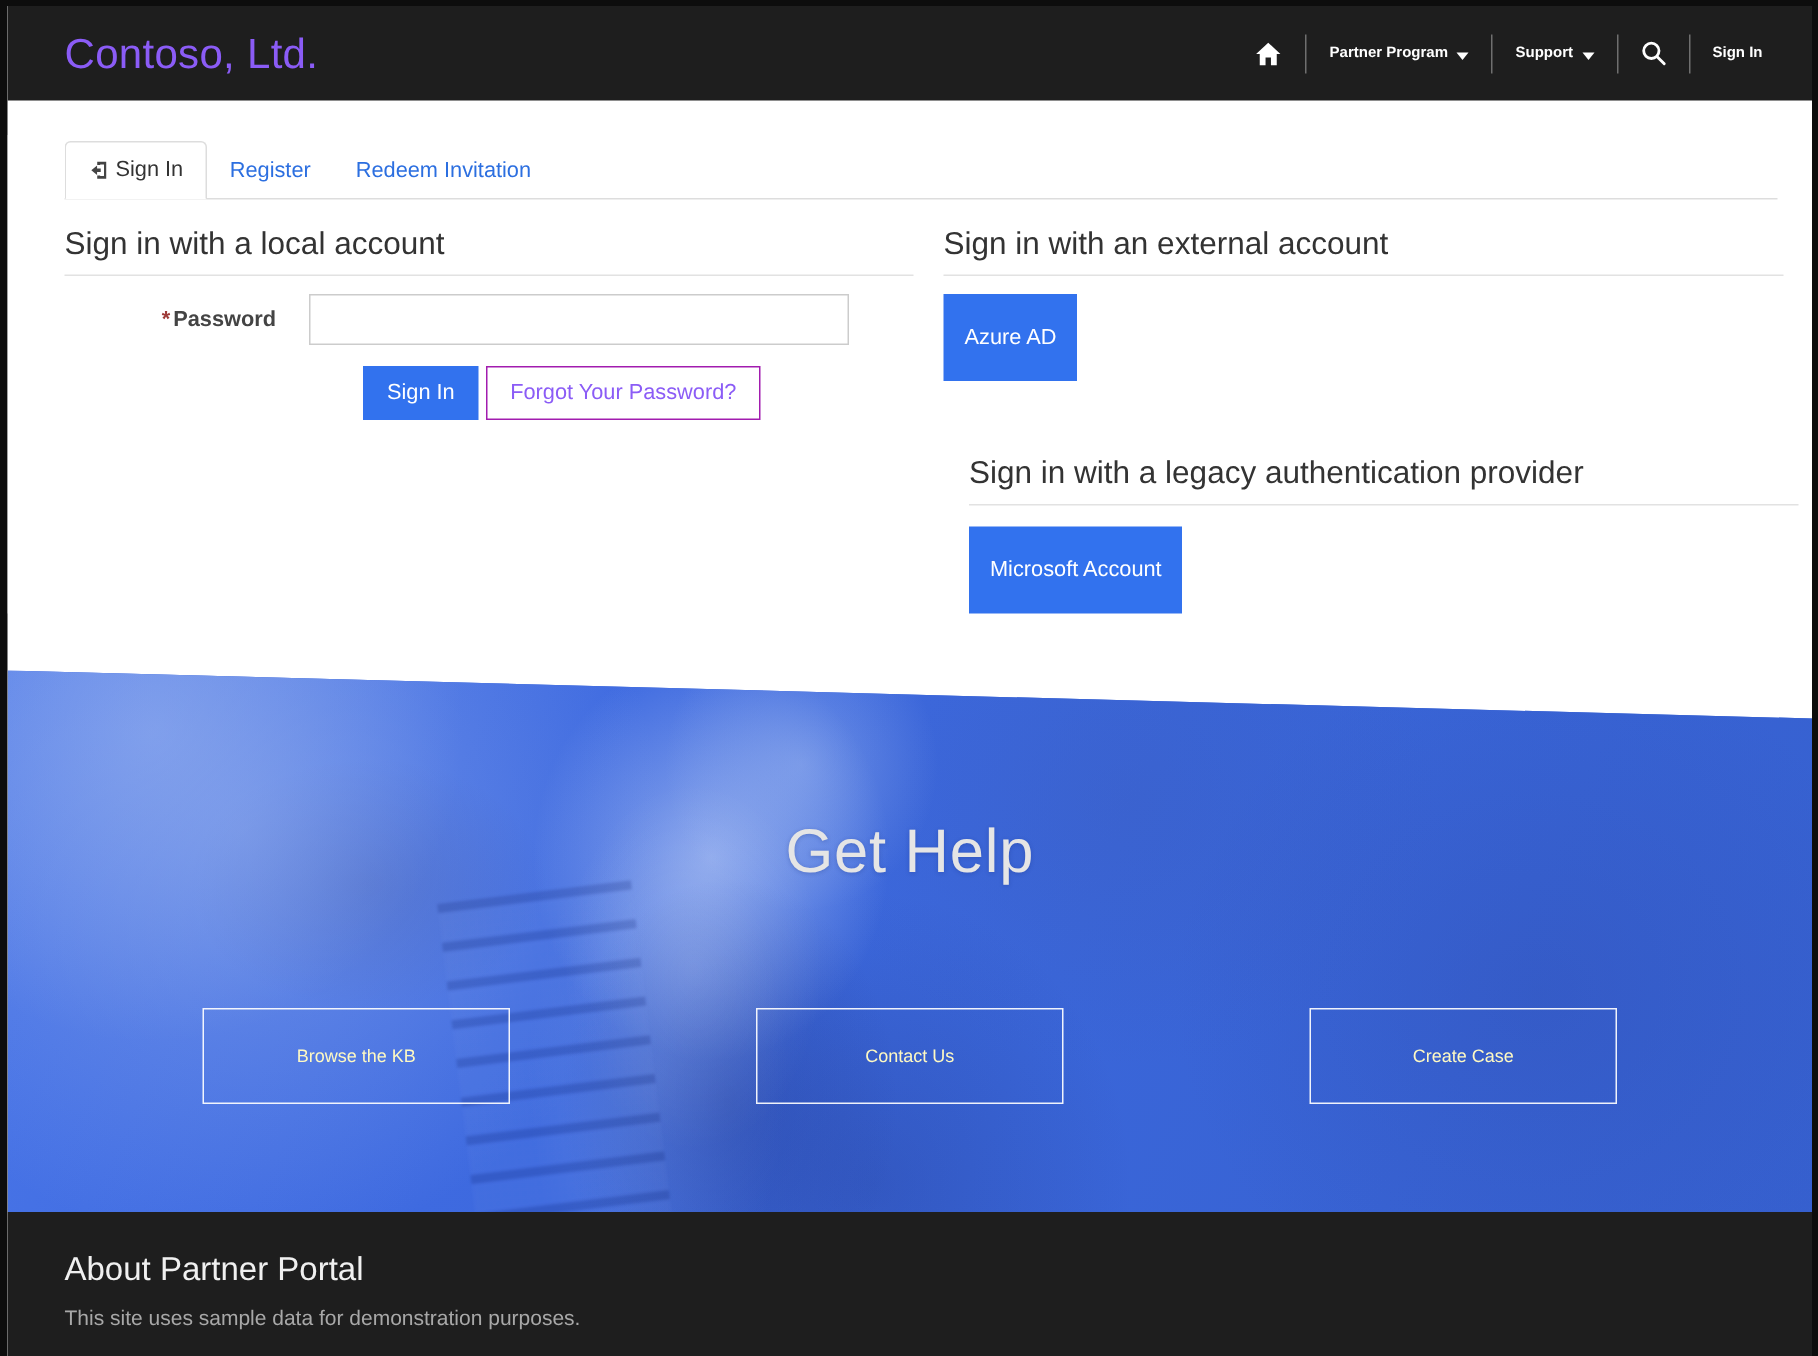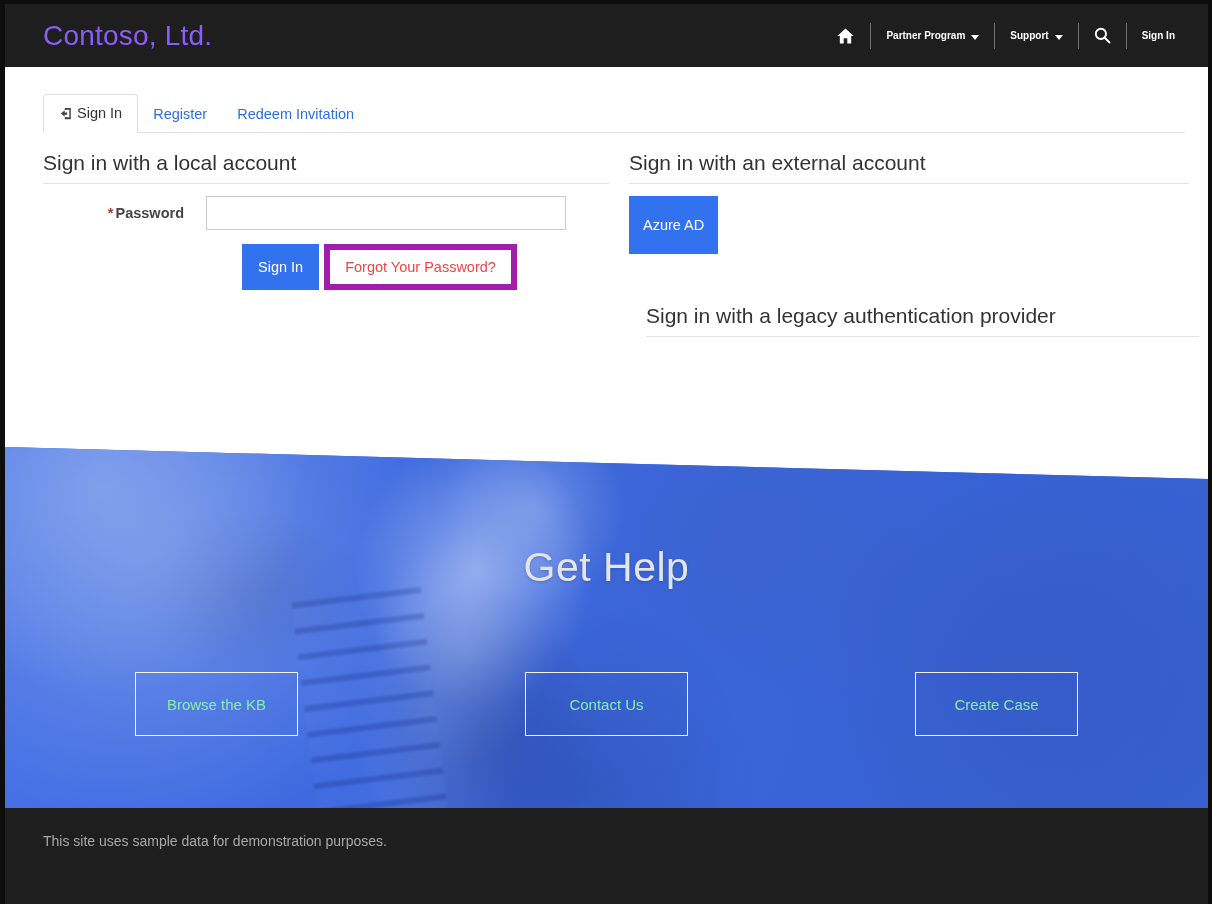--- a/index.html
+++ b/index.html
@@ -163,21 +163,21 @@
   .btn {
     font-size: 14.5px;
     padding: 8px 15px;
     border: 1px solid transparent;
     cursor: pointer;
     white-space: nowrap;
     font-family: "Liberation Sans", sans-serif;
     line-height: 1.25;
   }
   .btn-primary { background: #3272ee; color: #fff; }
-  .btn-outline { background: #fff; color: #ef4444; border: 6px solid #a21caf; }
+  .btn-outline { background: #fff; color: #8b5cf6; border: 1px solid #a21caf; }
   .btn-ext {
     background: #3272ee; color: #fff;
     padding: 21px 14px; font-size: 14.5px;
     border: none; cursor: pointer;
   }
   .ext-wrap { margin-top: 4px; }
   .legacy-wrap { margin-top: 14px; margin-left: 17px; }
 
   
   .hero {
@@ -232,24 +232,24 @@
     text-shadow: 0 1px 3px rgba(20,40,110,.25);
   }
   .hero-btns {
     position: absolute;
     left: 0; right: 0; top: 228px;
     display: flex;
     justify-content: space-between;
     padding: 0 130px 0 130px;
   }
   .hero-btn {
-    width: 163px; height: 64px;
+    width: 205px; height: 64px;
     border: 1px solid rgba(255,255,255,.92);
-    color: #86efac;
-    font-size: 15px;
+    color: #fef9c3;
+    font-size: 12px;
     display: flex;
     align-items: center;
     justify-content: center;
     cursor: pointer;
     background: transparent;
     font-family: "Liberation Sans", sans-serif;
     white-space: nowrap;
   }
 
   
@@ -357,34 +357,38 @@
         </div>
       </div>
 
       <div class="col-right">
         <div class="sec-title">Sign in with an external account</div>
         <div class="ext-wrap">
           <button class="btn-ext">Azure AD</button>
         </div>
 
         <div class="sec-title legacy">Sign in with a legacy authentication provider</div>
+        <div class="legacy-wrap">
+          <button class="btn-ext">Microsoft Account</button>
+        </div>
       </div>
     </div>
   </div>
 
   <div class="hero">
     <div class="hero-photo"></div>
     <div class="hero-stripes"></div>
     <div class="hero-inner">
       <div class="hero-title">Get Help</div>
       <div class="hero-btns">
         <button class="hero-btn">Browse the KB</button>
         <button class="hero-btn">Contact Us</button>
         <button class="hero-btn">Create Case</button>
       </div>
     </div>
   </div>
 
   <div class="footer">
+    <div class="footer-title">About Partner Portal</div>
     <div class="footer-text">This site uses sample data for demonstration purposes.</div>
   </div>
 
 </div>
 
 </body></html>

